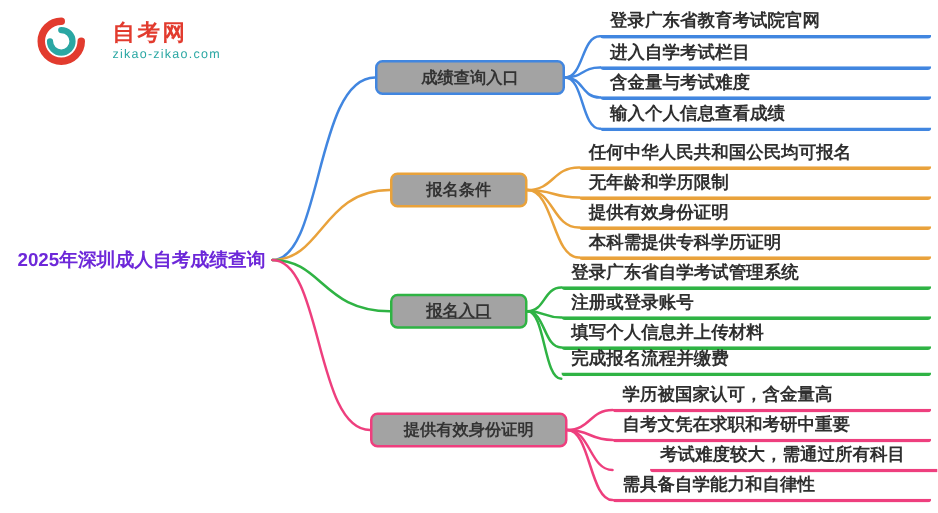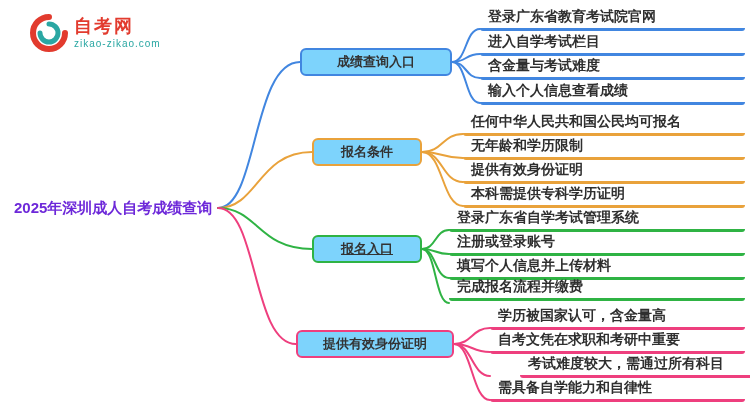--- a/index.html
+++ b/index.html
@@ -8,34 +8,34 @@
     font-family:"Liberation Sans","DejaVu Sans",sans-serif;
   }
   svg.links{position:absolute;left:0;top:0;width:750px;height:410px;}
   .links path{fill:none;stroke-width:2;stroke-linecap:round;}
   .lk-b{stroke:#4186e0;}
   .lk-o{stroke:#e9a23b;}
   .lk-g{stroke:#2fb344;}
   .lk-p{stroke:#ee3f7e;}
 
   
-  .logo{position:absolute;left:28px;top:12px;display:flex;align-items:center;gap:4px;cursor:pointer;justify-content:flex-end;}
+  .logo{position:absolute;left:28px;top:12px;display:flex;align-items:center;gap:20px;cursor:pointer;justify-content:flex-end;}
   .logo-text{display:flex;flex-direction:column;line-height:1.1;}
   .logo-title{color:#e23b2e;font-size:18px;font-weight:bold;letter-spacing:2px;}
   .logo-domain{color:#2aa7a3;font-size:10px;letter-spacing:1px;margin-top:2px;}
 
   
   .root{
     position:absolute;left:14px;top:199px;
     font-size:15px;font-weight:bold;color:#6d28d9;white-space:nowrap;
   }
 
   
   .branch{
-    position:absolute;height:28px;box-sizing:border-box;background:#7dd3fc;
+    position:absolute;height:28px;box-sizing:border-box;background:#a3a3a3;
     border:2px solid;border-radius:6px;
     display:flex;align-items:center;justify-content:center;
     font-size:13px;font-weight:bold;color:#333;white-space:nowrap;cursor:pointer;
   }
   .b0{border-color:#4186e0;}
   .b1{border-color:#e9a23b;}
   .b2{border-color:#2fb344;text-decoration:underline;}
   .b3{border-color:#ee3f7e;}
 
   

